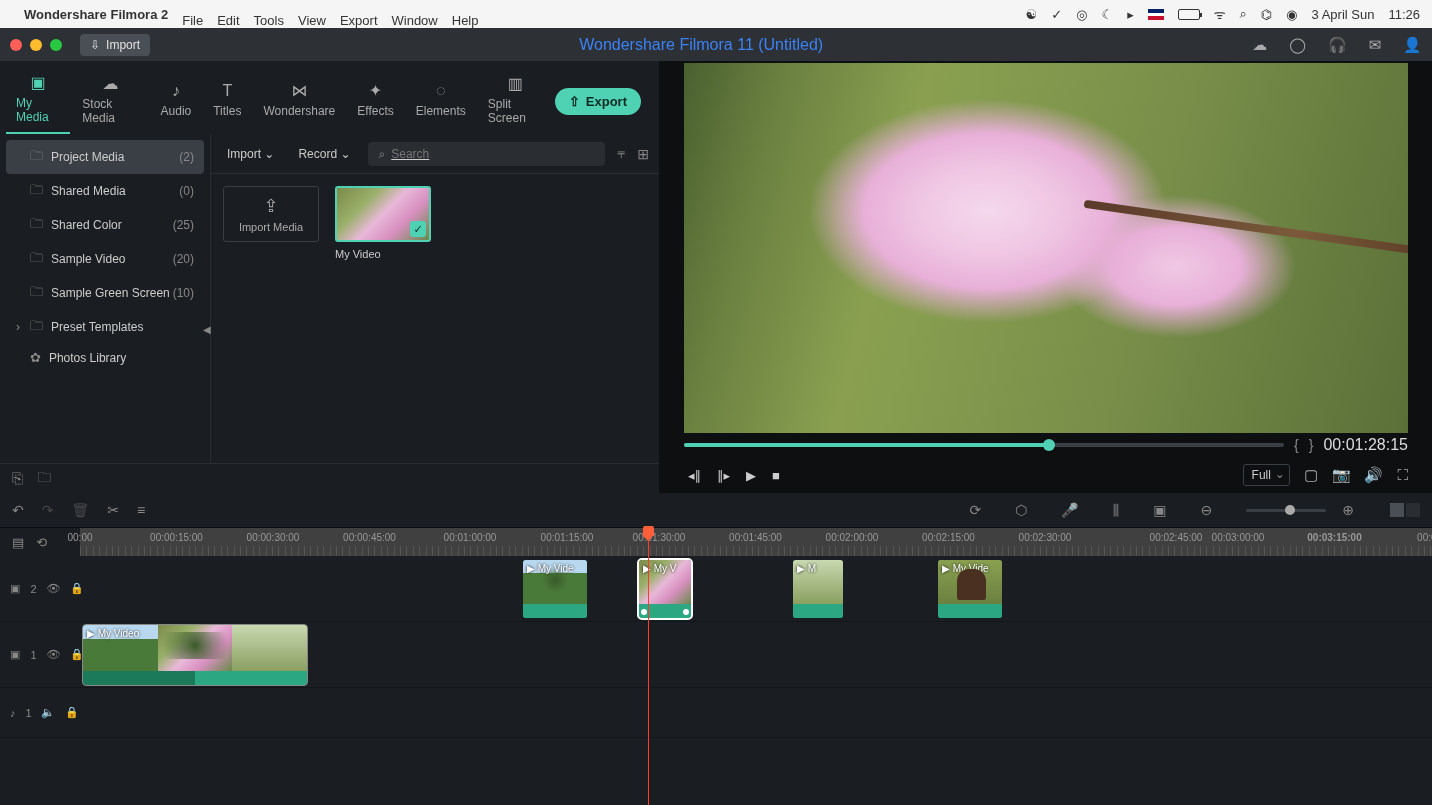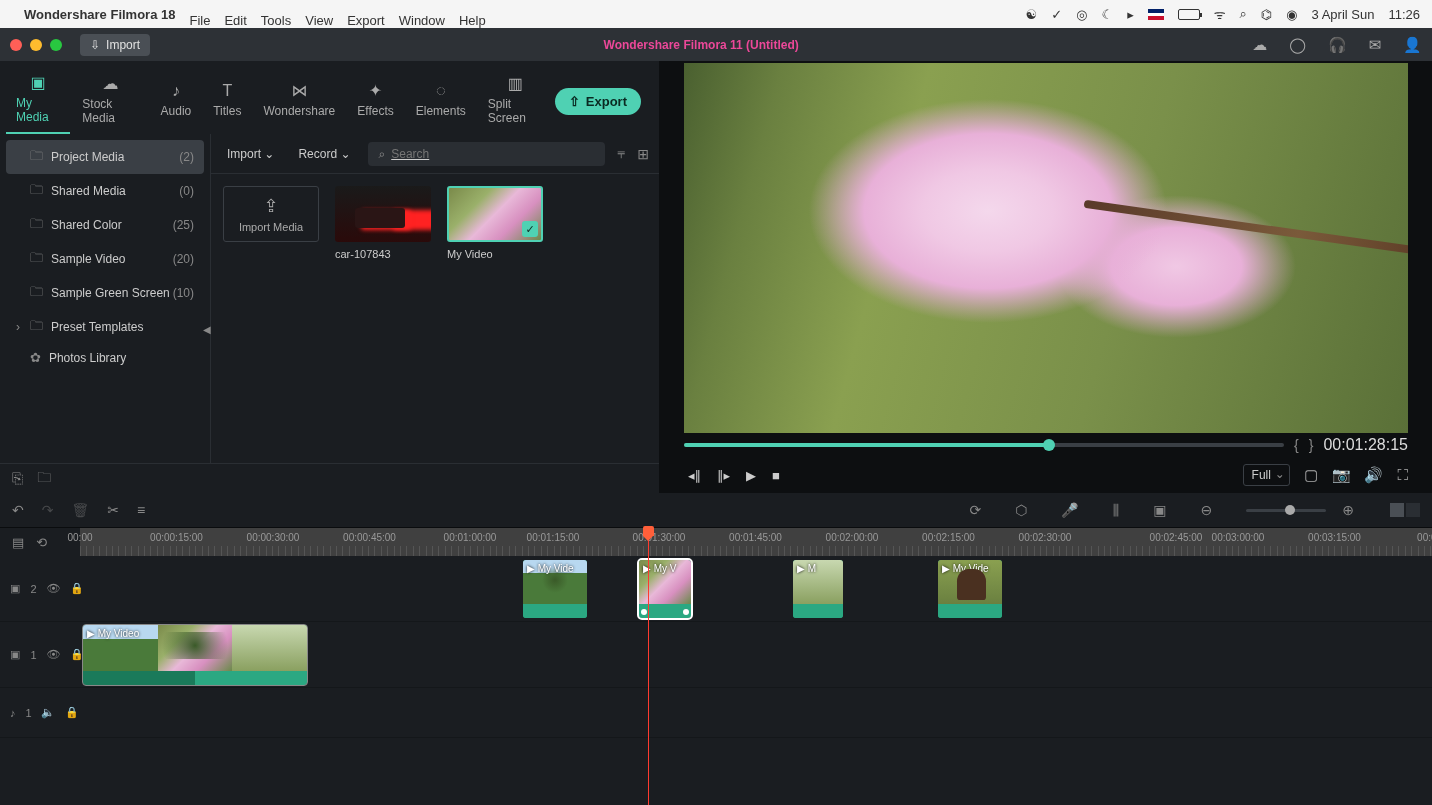--- a/index.html
+++ b/index.html
@@ -16,21 +16,21 @@
 .menubar .battery { width:22px; height:11px; border:1px solid #333; border-radius:2px; position:relative; }
 .menubar .battery::after { content:''; position:absolute; right:-3px; top:3px; width:2px; height:4px; background:#333; }
 .menubar .battery .fill { background:#333; height:100%; width:85%; }
 
 
 .titlebar { height: 33px; background: #2d3136; display: flex; align-items: center; padding: 0 10px; }
 .traffic { display: flex; gap: 8px; margin-right: 18px; }
 .traffic span { width: 12px; height: 12px; border-radius: 50%; }
 .tr-close { background:#ff5f57; } .tr-min { background:#febc2e; } .tr-max { background:#28c840; }
 .import-btn { background:#4a4f55; border-radius:4px; padding:4px 10px; display:flex; align-items:center; gap:6px; font-size:12px; color:#e0e0e0; }
-.titlebar .title { flex:1; text-align:center; color:#ec4899; font-size:12px;font-weight:bold; }
+.titlebar .title { flex:1; text-align:center; color:#3b82f6; font-size:16px; }
 .titlebar .right-icons { display:flex; gap:22px; color:#aaa; font-size:15px; }
 
 
 .top-area { height: 432px; display:flex; }
 .media-panel { width: 660px; display:flex; flex-direction:column; border-right:1px solid #0d0f11; }
 .tabs { display:flex; align-items:center; padding: 8px 6px 0 6px; gap:2px; }
 .tab { display:flex; flex-direction:column; align-items:center; padding:4px 10px 8px; color:#aaa; font-size:12px; cursor:pointer; }
 .tab.active { color:#4fd1b3; border-bottom:2px solid #4fd1b3; }
 .tab .tab-ico { font-size:16px; margin-bottom:4px; }
 .export-btn { margin-left:auto; margin-right:12px; background:#4fd1b3; color:#0a2a22; border-radius:16px; padding:6px 14px; font-size:13px; font-weight:600; display:flex; align-items:center; gap:6px; }
@@ -134,21 +134,21 @@
 
 .big-clip { top:3px; height:60px; }
 .big-clip .clip-thumb { height:46px; display:flex; }
 .big-clip .ct { flex:1; }
 </style>
 </head>
 <body>
 
 <div class="menubar">
   <span class="apple"></span>
-  <span class="app">Wondershare Filmora 18</span>
+  <span class="app">Wondershare Filmora 2</span>
   <span class="mi">File</span>
   <span class="mi">Edit</span>
   <span class="mi">Tools</span>
   <span class="mi">View</span>
   <span class="mi">Export</span>
   <span class="mi">Window</span>
   <span class="mi">Help</span>
   <span class="spacer"></span>
   <span class="ri">☯</span>
   <span class="ri">✓</span>
@@ -287,24 +287,20 @@
           <span class="tb-ico">⊞</span>
         </div>
         <div class="thumb-grid">
           <div class="thumb">
             <div class="img import-tile">
                 <span style="font-size:18px">⇪</span>
                 <span style="margin-top:4px">Import Media</span>
               </div>
           </div>
           <div class="thumb">
-            <div class="img car-tile"></div>
-            <div class="label">car-107843</div>
-          </div>
-          <div class="thumb">
             <div class="img video-tile flower-bg">
                 <span class="check-badge">✓</span>
               </div>
             <div class="label">My Video</div>
           </div>
         </div>
       </div>
     </div>
 
     <div class="footer-icons">
@@ -367,29 +363,29 @@
       <span>▤</span>
       <span>⟲</span>
     </div>
     <div class="ruler">
       <div class="ruler-scale" id="ruler-scale">
           <span class="ruler-label" style="left: 0px;">00:00</span>
           <span class="ruler-label" style="left: 96.5px;">00:00:15:00</span>
           <span class="ruler-label" style="left: 193px;">00:00:30:00</span>
           <span class="ruler-label" style="left: 289.5px;">00:00:45:00</span>
           <span class="ruler-label" style="left: 390px;">00:01:00:00</span>
-          <span class="ruler-label" style="left: 473px;">00:01:15:00</span>
+          <span class="ruler-label" style="left: 487px;">00:01:15:00</span>
           <span class="ruler-label" style="left: 579px;">00:01:30:00</span>
           <span class="ruler-label" style="left: 675.5px;">00:01:45:00</span>
           <span class="ruler-label" style="left: 772px;">00:02:00:00</span>
           <span class="ruler-label" style="left: 868.5px;">00:02:15:00</span>
           <span class="ruler-label" style="left: 965px;">00:02:30:00</span>
           <span class="ruler-label" style="left: 1096px; text-align: center;">00:02:45:00</span>
           <span class="ruler-label" style="left: 1158px;">00:03:00:00</span>
-          <span class="ruler-label" style="left: 1254.5px;">00:03:15:00</span>
+          <span class="ruler-label" style="left: 1254.5px; font-weight: bold;">00:03:15:00</span>
           <span class="ruler-label" style="left: 1351px;">00:03:</span>
         </div>
       <div class="ruler-ticks"></div>
       <div class="playhead" style="left:568px; height:280px;">
           <div class="playhead-head"></div>
         </div>
     </div>
   </div>
 
   <div class="tracks">

